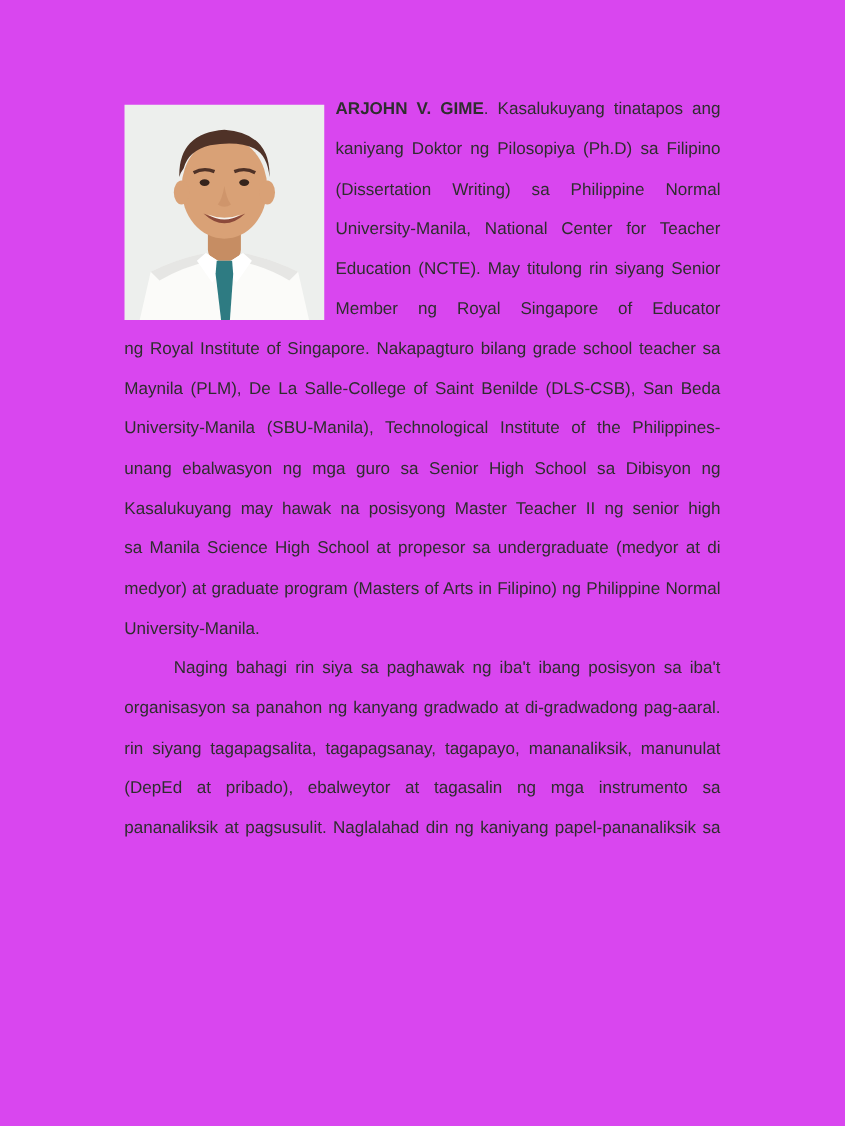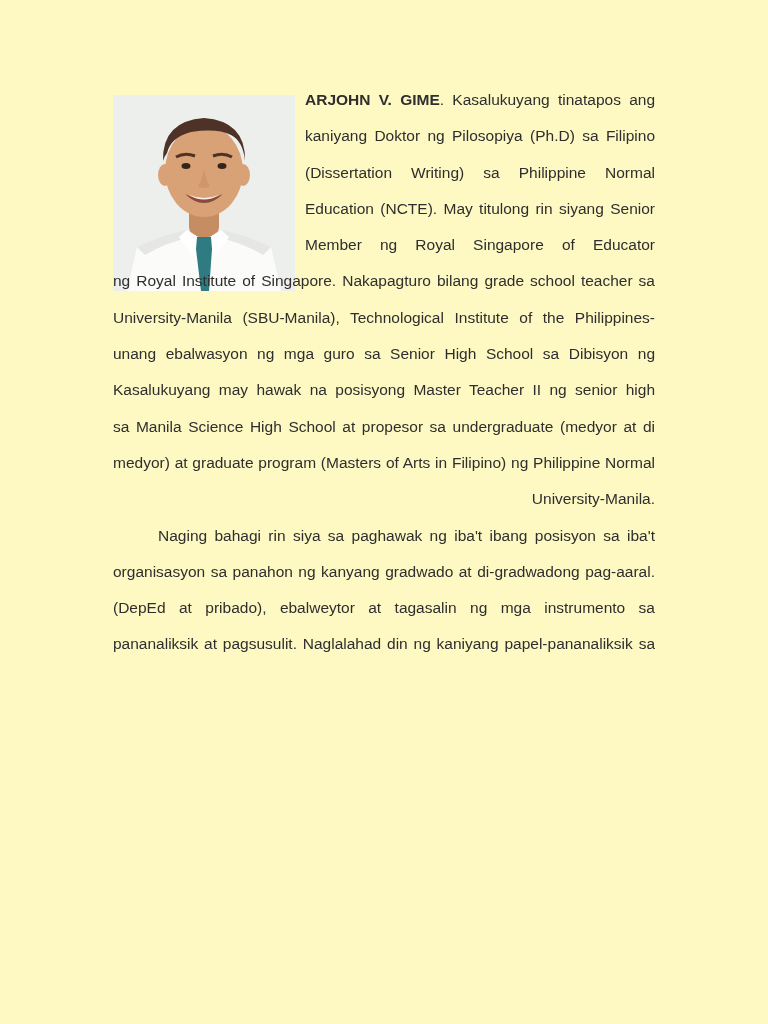--- a/index.html
+++ b/index.html
@@ -1,39 +1,39 @@
 <!DOCTYPE html>
 <html><head>
 <meta charset="utf-8">
 <style>
   html,body{margin:0;padding:0;}
   .page{
     position:relative;
     width:768px;height:1024px;
-    background:#fef9c3;
+    background:#d946ef;
     overflow:hidden;
     font-family:"Liberation Sans","DejaVu Sans",sans-serif;
     color:#2e2e2e;
   }
   .content{
     position:relative;
     padding:82px 113px 0 113px;
     font-size:15.5px;
   }
   .photo-wrap{
     position:absolute;
     left:113px;top:95px;
     width:182px;height:196px;
   }
   .photo-wrap svg{display:block;width:100%;height:100%;}
   .line{
     height:36.3px;
     line-height:36.3px;
     white-space:nowrap;
-    text-align:right;
+    text-align:left;
   }
   .line.just{
     white-space:normal;
     text-align:justify;
     text-align-last:justify;
     height:36.3px;
     overflow:hidden;
   }
   .line.narrow{margin-left:192px;}
   .line.indent{padding-left:45px;}
@@ -77,27 +77,30 @@
       <path d="M91,74 Q89,86 85,91 Q91,95 97,91 Q93,86 91,74" opacity="0.55" fill="#c68d63"></path>
 
       <path d="M72,99 Q91,117 110,99 Q91,108 72,99 Z" fill="#8c4a3a"></path>
       <path d="M76,100 Q91,109 106,100 Q91,106 76,100 Z" fill="#f6f3ee"></path>
     </svg>
   </div>
   <div class="content" style="color: rgb(46, 46, 46);">
       <div class="line just narrow"><span class="b">ARJOHN V. GIME</span><span>. Kasalukuyang tinatapos ang</span></div>
       <div class="line just narrow"><span>kaniyang Doktor ng Pilosopiya (Ph.D) sa Filipino</span></div>
       <div class="line just narrow"><span>(Dissertation Writing) sa Philippine Normal</span></div>
+      <div class="line just narrow"><span>University-Manila, National Center for Teacher</span></div>
       <div class="line just narrow"><span>Education (NCTE). May titulong rin siyang Senior</span></div>
       <div class="line just narrow"><span>Member ng Royal Singapore of Educator (SMRIEdr)</span></div>
       <div class="line just"><span>ng Royal Institute of Singapore. Nakapagturo bilang </span><span class="i">grade school teacher</span><span> sa St.</span></div>
+      <div class="line just"><span>Maynila (PLM), De La Salle-College of Saint Benilde (DLS-CSB), San Beda</span></div>
       <div class="line just"><span>University-Manila (SBU-Manila), Technological Institute of the Philippines-Manila</span></div>
       <div class="line just"><span>unang ebalwasyon ng mga guro sa Senior High School sa Dibisyon ng Maynila.</span></div>
       <div class="line just"><span>Kasalukuyang may hawak na posisyong Master Teacher II ng senior high school</span></div>
       <div class="line just"><span>sa Manila Science High School at propesor sa undergraduate (medyor at di</span></div>
       <div class="line just"><span>medyor) at graduate program (Masters of Arts in Filipino) ng Philippine Normal</span></div>
       <div class="line"><span>University-Manila.</span></div>
       <div class="line just indent"><span>Naging bahagi rin siya sa paghawak ng iba't ibang posisyon sa iba't ibang</span></div>
       <div class="line just"><span>organisasyon sa panahon ng kanyang gradwado at di-gradwadong pag-aaral. Isa</span></div>
+      <div class="line just"><span>rin siyang tagapagsalita, tagapagsanay, tagapayo, mananaliksik, manunulat</span></div>
       <div class="line just"><span>(DepEd at pribado), ebalweytor at tagasalin ng mga instrumento sa pagtatayang</span></div>
       <div class="line just"><span>pananaliksik at pagsusulit.   Naglalahad din ng kaniyang papel-pananaliksik sa</span></div>
     </div>
 </div>
 
 </body></html>

